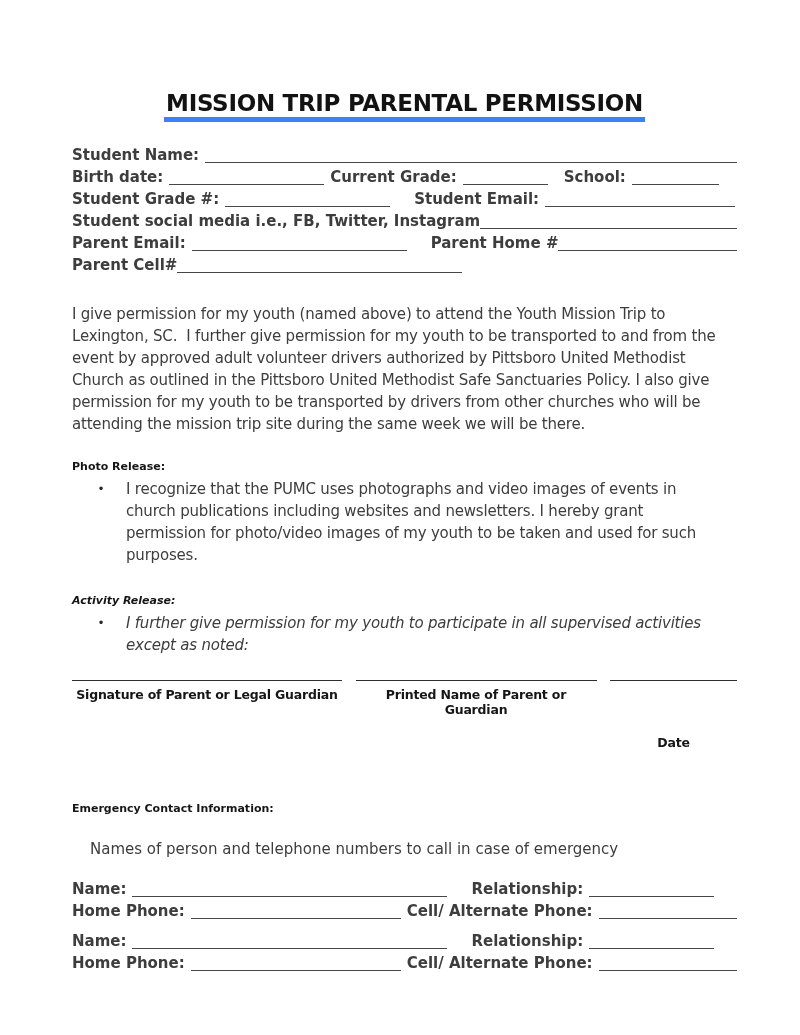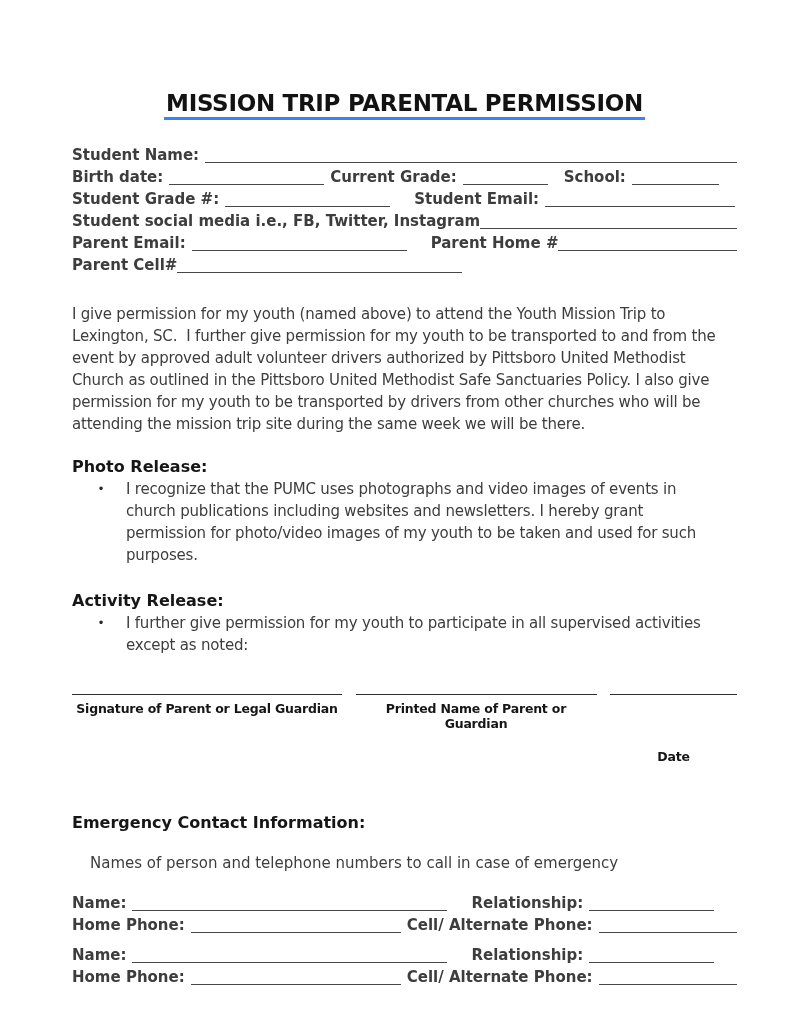--- a/index.html
+++ b/index.html
@@ -7,43 +7,43 @@
     width:800px;height:1035px;box-sizing:border-box;
     padding:88px 63px 20px 72px;
     background:#ffffff;
     font-family:"DejaVu Sans","Liberation Sans",sans-serif;
     font-size:15px;line-height:22px;color:#3d3d3d;
     overflow:hidden;
   }
   
   .title{margin:0 0 26px 0;text-align:center;font-size:23px;line-height:30px;font-weight:bold;}
   .title-text{
-    color:#121212;border-bottom:3px solid #3b82f6;
+    color:#121212;border-bottom:5px solid #3b82f6;
     padding:0 2px 1px 2px;letter-spacing:-0.3px;white-space:nowrap;
   }
   
   .fields{margin:0 0 27px 0;}
   .row{display:flex;align-items:flex-end;height:22px;white-space:nowrap;font-weight:bold;}
   .lbl{flex:0 0 auto;}
   .line{border-bottom:1.5px solid #474747;height:1px;margin:0 0 3px 0;flex:0 0 auto;}
   .line.grow{flex:1 1 auto;} .ml3{margin-left:6px;} .ml7{margin-left:24px;}
   .ml8{margin-left:24px;} .ml16{margin-left:16px;}
   .mr2{margin-right:2px;} .mr18{margin-right:18px;} .mr23{margin-right:23px;}
   .w155{width:155px;} .w85{width:85px;} .w165{width:165px;} .w215{width:215px;}
   .w285{width:285px;} .w315{width:315px;} .w210{width:210px;}
   
   .para{margin:0 0 21px 0;white-space:pre-wrap;letter-spacing:-0.2px;}
   
-  .h2{margin:0;font-size:16px;line-height:22px;font-weight:bold;color:#161616;}
+  .h2{margin:0;font-size:11px;line-height:22px;font-weight:bold;color:#161616;}
   .bullet-row{display:flex;align-items:flex-start;}
   .bullet-marker{flex:0 0 14px;margin-left:22px;text-align:center;font-size:12px;line-height:22px;color:#2a2a2a;}
   .bullet-text{margin-left:18px;max-width:575px;letter-spacing:-0.2px;}
-  .sect-activity{margin-top:24px;}
+  .sect-activity{margin-top:24px;font-style:italic;}
   
-  .sig{display:flex;justify-content:space-between;margin-top:38px;}
+  .sig{display:flex;justify-content:space-between;margin-top:24px;}
   .sig-col{display:flex;flex-direction:column;}
   .sig-col-1{width:270px;} .sig-col-2{width:241px;} .sig-col-3{width:127px;gap:48px;}
   .sig-line{border-bottom:1.5px solid #2e2e2e;height:0;}
   .sig-label{margin-top:6px;text-align:center;font-size:12.5px;line-height:15px;font-weight:bold;color:#161616;letter-spacing:-0.2px;}
   
   .emergency{margin-top:48px;}
   .em-sub{margin:18px;}
   .contact-a{margin-top:11px;}
   .contact-b{margin-top:8px;}
 </style>

